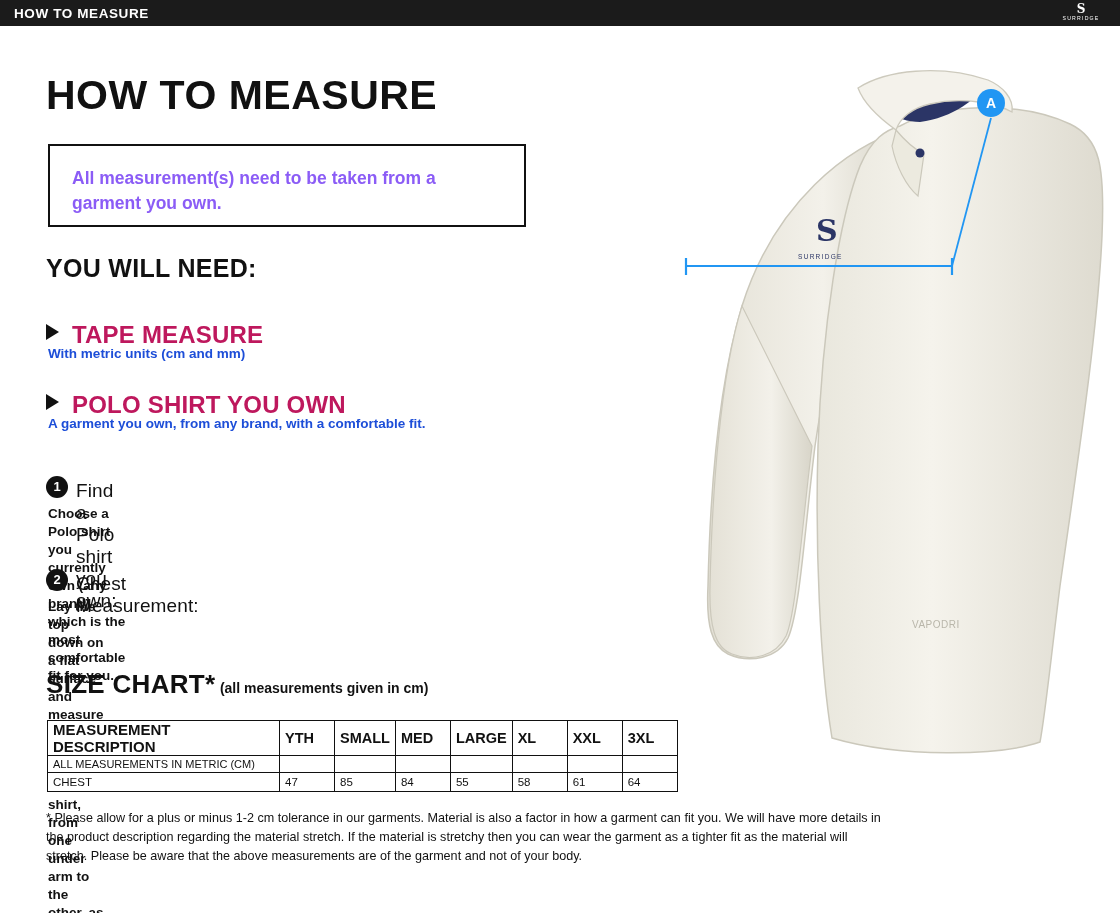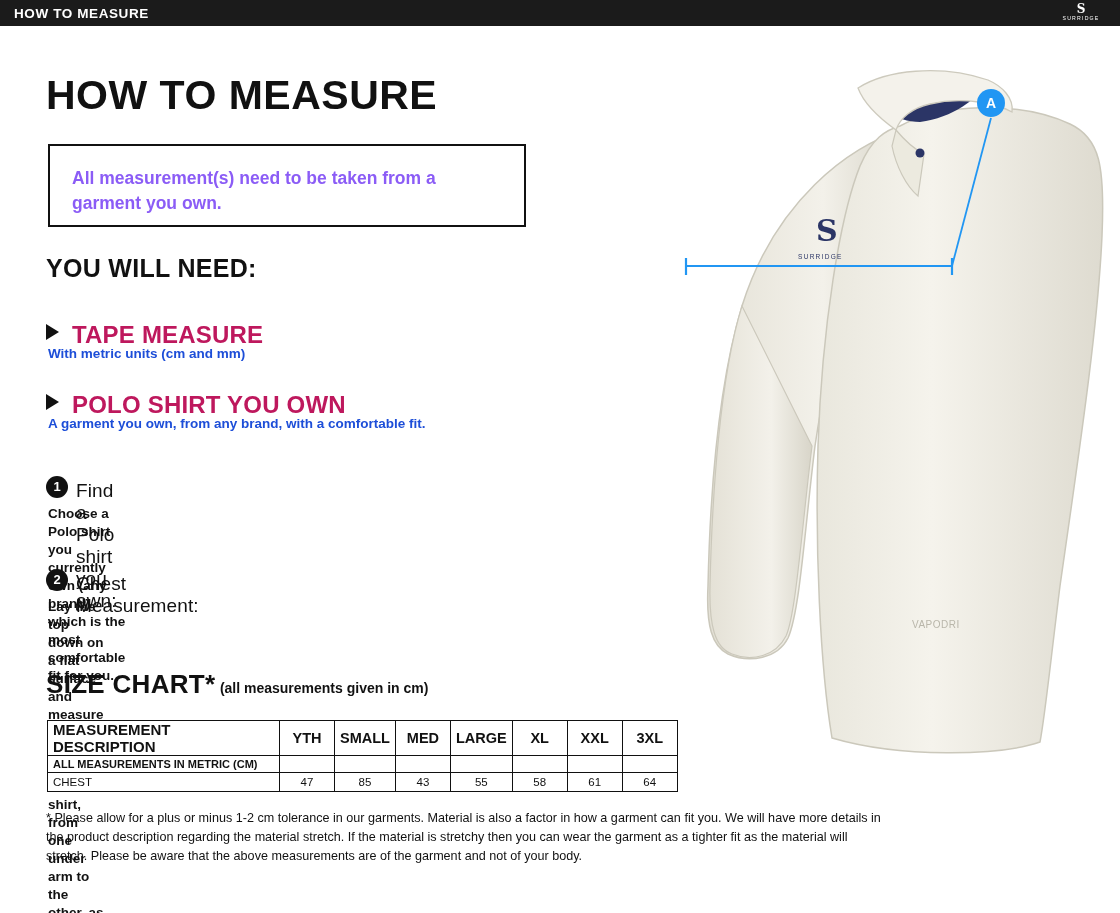--- a/index.html
+++ b/index.html
@@ -203,38 +203,38 @@
     left: 47px;
     top: 694px;
     border-collapse: collapse;
     background: #ffffff;
   }
   table.size td, table.size th {
     border: 1px solid #111111;
     padding: 0 5px;
     font-size: 12.5px;
     color: #111111;
-    text-align: center;
+    text-align: left;
     height: 20px;
     box-sizing: border-box;
   }
   table.size th.desc, table.size td.desc {
     text-align: left;
     width: 232px;
   }
   table.size thead th {
     font-weight: bold;
     font-size: 14.5px;
   }
   table.size thead th.desc {
     font-size: 15px;
   }
   table.size td.sizecell { width: 55px; }
   table.size tr.metric td {
-    font-weight: bold;
+    font-weight: normal;
     font-size: 11px;
     height: 17px;
   }
   table.size tr.chest td {
     font-size: 11.5px;
     height: 19px;
   }
   table.size tr.chest td.desc { font-weight: normal; margin-top: 16px; }
 
   .footnote {
@@ -345,21 +345,21 @@
         <td class="sizecell"></td>
         <td class="sizecell"></td>
         <td class="sizecell"></td>
         <td class="sizecell"></td>
         <td class="sizecell"></td>
       </tr>
       <tr class="chest">
         <td class="desc">CHEST</td>
         <td class="sizecell">47</td>
         <td class="sizecell">85</td>
-        <td class="sizecell">43</td>
+        <td class="sizecell">84</td>
         <td class="sizecell">55</td>
         <td class="sizecell">58</td>
         <td class="sizecell">61</td>
         <td class="sizecell">64</td>
       </tr>
     </tbody>
   </table>
 
   <div class="footnote">* Please allow for a plus or minus 1-2 cm tolerance in our garments. Material is also a factor in how a garment can fit you. We will have more details in the product description regarding the material stretch.  If the material is stretchy then you can wear the garment as a tighter fit as the material will stretch.  Please be aware that the above measurements are of the garment and not of your body.</div>
 </div>

